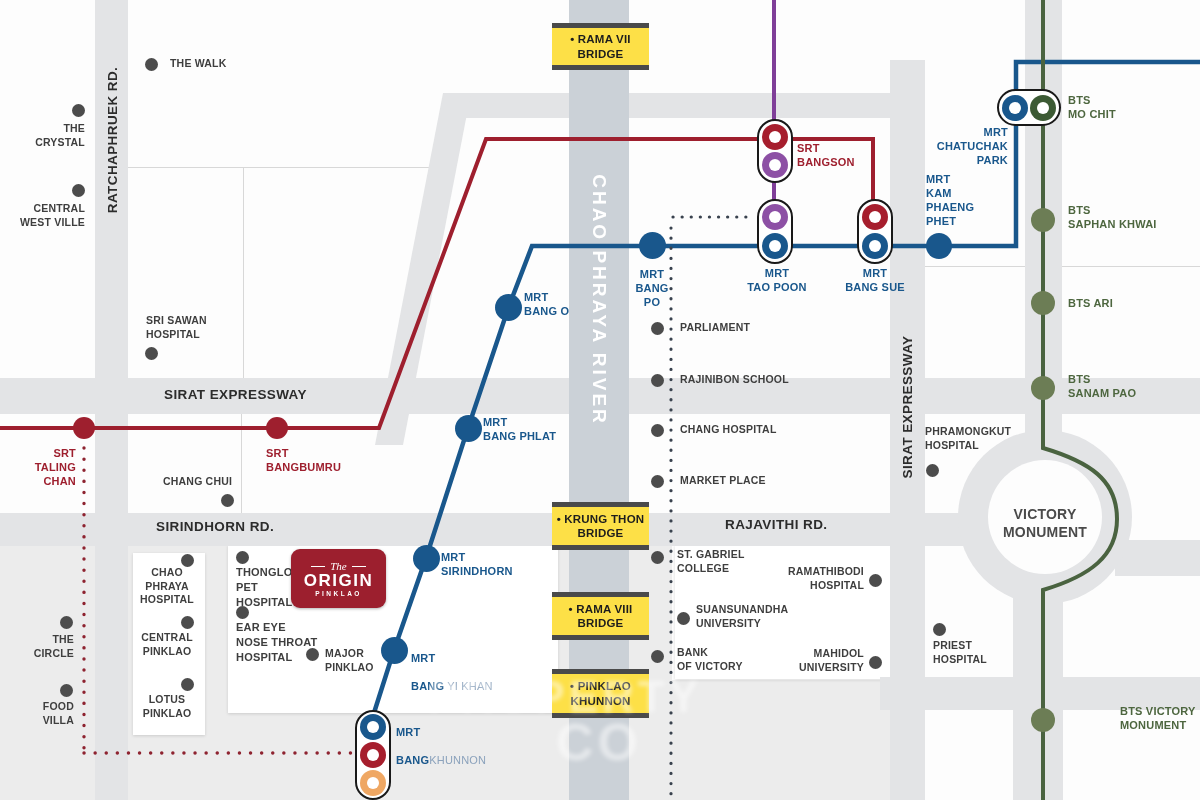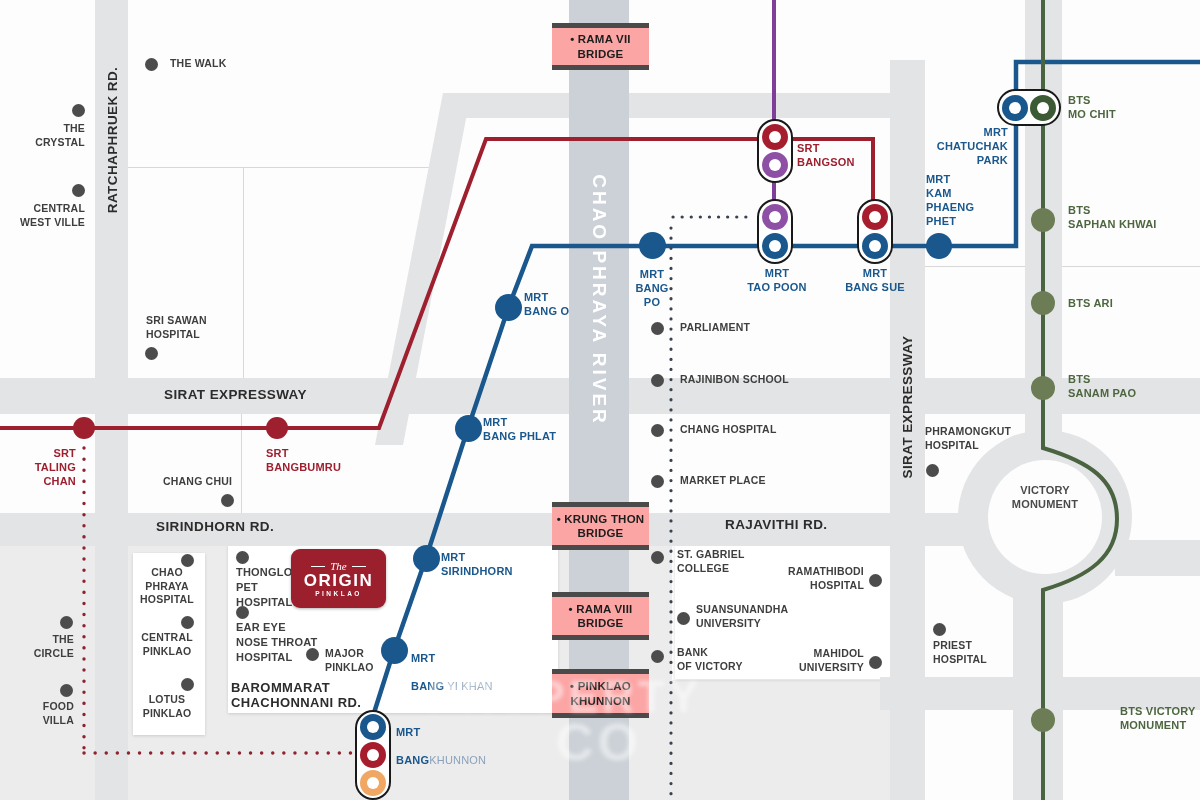--- a/index.html
+++ b/index.html
@@ -19,21 +19,21 @@
   .stn{position:absolute;border-radius:50%}
   .stlbl{position:absolute;font-weight:bold;font-size:11px;line-height:1.28;
          white-space:pre-line;letter-spacing:.2px}
   .mrtl{color:#19578c}.btsl{color:#4d663f}.srtl{color:#9e1f2e}
   .lt{color:#8ba2bc;font-weight:normal}
   .roadlbl{position:absolute;font-weight:bold;color:#2c2c2c;font-size:13.5px;
            letter-spacing:.4px;white-space:pre-line}
   .vrot{transform:translate(-50%,-50%) rotate(-90deg);white-space:nowrap}
   .riverlbl{position:absolute;transform:translate(-50%,-50%) rotate(90deg);white-space:nowrap;
             color:#fff;font-weight:bold;font-size:19px;letter-spacing:3px}
-  .bridge{position:absolute;left:552px;width:97px;background:#fca5a5;box-sizing:border-box;
+  .bridge{position:absolute;left:552px;width:97px;background:#fde047;box-sizing:border-box;
           border-top:5px solid #4a4a4a;border-bottom:5px solid #4a4a4a;display:flex;
           align-items:center;justify-content:center;text-align:center;font-weight:bold;
           font-size:11.5px;color:#1d1d1d;line-height:1.25;white-space:pre-line;letter-spacing:.2px}
   .pill{position:absolute;background:#fff;border:2.5px solid #191919;display:flex;
         align-items:center;justify-content:space-evenly;box-sizing:border-box}
   .pill.v{flex-direction:column;border-radius:22px}
   .pill.h{flex-direction:row;border-radius:22px}
   .donut{width:26px;height:26px;border-radius:50%;position:relative;flex:0 0 auto}
   .donut::after{content:"";position:absolute;inset:7px;background:#fff;border-radius:50%}
   #origin-logo{position:absolute;left:291px;top:549px;width:95px;height:59px;background:#9c1f2e;
@@ -179,23 +179,21 @@
   <div class="stlbl mrtl" style="left:396px;top:711px">
     <span>MRT</span><br>
     <span>BANG</span><span class="lt">KHUNNON</span>
   </div>
 
   <div class="roadlbl vrot" style="left:112px;top:140px">RATCHAPHRUEK RD.</div>
   <div class="roadlbl" style="left:164px;top:387px">SIRAT EXPRESSWAY</div>
   <div class="roadlbl vrot" style="left:907px;top:407px">SIRAT EXPRESSWAY</div>
   <div class="roadlbl" style="left:156px;top:519px">SIRINDHORN RD.</div>
   <div class="roadlbl" style="left:725px;top:517px">RAJAVITHI RD.</div>
-  <div class="roadlbl" style="left:231px;top:680px;font-size:13px">BAROMMARAT
-CHACHONNANI RD.</div>
-  <div class="lm ce" style="left:993px;top:483px;width:104px;font-size:11px;color:#4a4a4a">VICTORY
+  <div class="lm ce" style="left:993px;top:505px;width:104px;font-size:14px;color:#4a4a4a">VICTORY
 MONUMENT</div>
 
   <div class="dot" style="left:145px;top:58px"></div>
   <div class="dot" style="left:72px;top:104px"></div>
   <div class="dot" style="left:72px;top:184px"></div>
   <div class="dot" style="left:145px;top:347px"></div>
   <div class="dot" style="left:221px;top:494px"></div>
   <div class="dot" style="left:60px;top:616px"></div>
   <div class="dot" style="left:60px;top:684px"></div>
   <div class="dot" style="left:181px;top:554px"></div>

